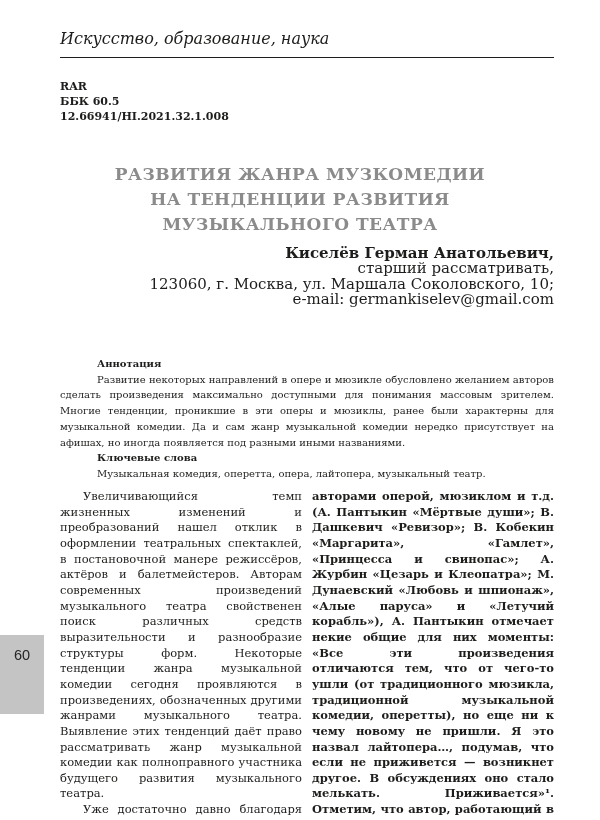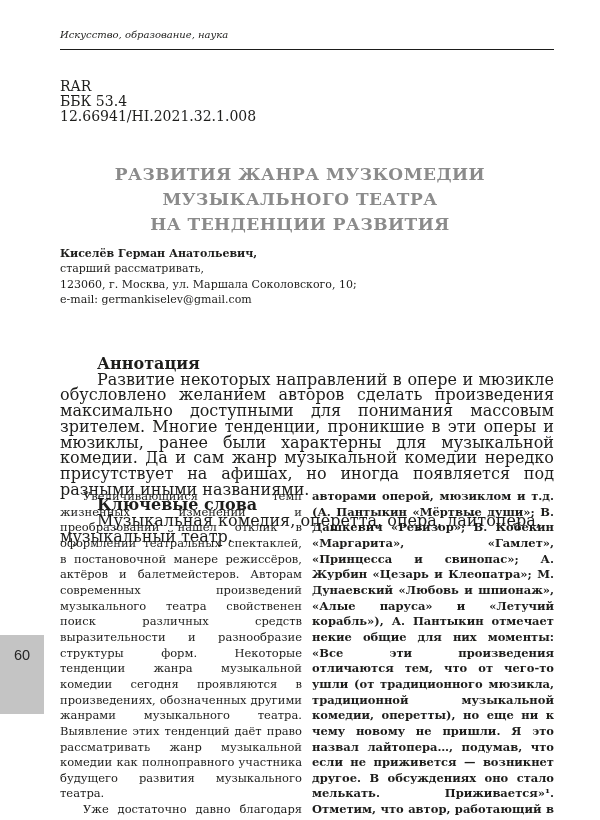--- a/index.html
+++ b/index.html
@@ -15,59 +15,60 @@
     font-family: "DejaVu Serif", "Liberation Serif", serif;
     color: var(--text-color, #1d1d1b);
     overflow: hidden;
   }
   .running-head {
     position: absolute;
     top: 29px;
     left: 60px;
     right: 46px;
     font-style: italic;
-    font-size: 10px;
+    font-size: 16px;
     padding-bottom: 9px;
     border-bottom: 1.3px solid #1d1d1b;
   }
   .meta-block {
     position: absolute;
     top: 79px;
     left: 60px;
-    font-weight: normal;
-    font-size: 14px;
+    font-weight: bold;
+    font-size: 11px;
     line-height: 15px;
   }
   .title {
     position: absolute;
     top: 151px;
     left: 50px;
     right: 50px;
     text-align: center;
     font-weight: bold;
     font-size: 17px;
     line-height: 25px;
     letter-spacing: 0.5px;
     color: var(--title-color, #8b8b8b);
   }
   .author-block {
     position: absolute;
     top: 246px;
-    left: 60px;
+    left: 76px;
     right: 46px;
-    font-size: 11px;
+    text-align: right;
+    font-size: 15px;
     line-height: 15.4px;
   }
   .author-name { font-weight: bold; }
   .abstract-block {
     position: absolute;
     top: 356px;
     left: 60px;
     right: 46px;
-    font-size: 16px;
+    font-size: 10px;
     line-height: 15.7px;
   }
   .abstract-heading, .keywords-heading {
     font-weight: bold;
     margin: 0;
     text-indent: 37px;
   }
   .abstract-text {
     margin: 0;
     text-indent: 37px;
@@ -110,28 +111,28 @@
 </style>
 </head>
 <body>
 
 <div class="page">
 
   <div class="running-head">Искусство, образование, наука</div>
 
   <div class="meta-block">
     <div>RAR</div>
-    <div>ББК 53.4</div>
+    <div>ББК 60.5</div>
     <div>12.66941/HI.2021.32.1.008</div>
   </div>
 
   <h1 class="title">
     <span style="display:block">РАЗВИТИЯ ЖАНРА МУЗКОМЕДИИ</span>
+    <span style="display:block">НА ТЕНДЕНЦИИ РАЗВИТИЯ</span>
     <span style="display:block">МУЗЫКАЛЬНОГО ТЕАТРА</span>
-    <span style="display:block">НА ТЕНДЕНЦИИ РАЗВИТИЯ</span>
   </h1>
 
   <div class="author-block">
     <div class="author-name">Киселёв Герман Анатольевич,</div>
     <div>старший рассматривать,</div>
     <div>123060, г. Москва, ул. Маршала Соколовского, 10;</div>
     <div>e-mail: germankiselev@gmail.com</div>
   </div>
 
   <div class="abstract-block">

